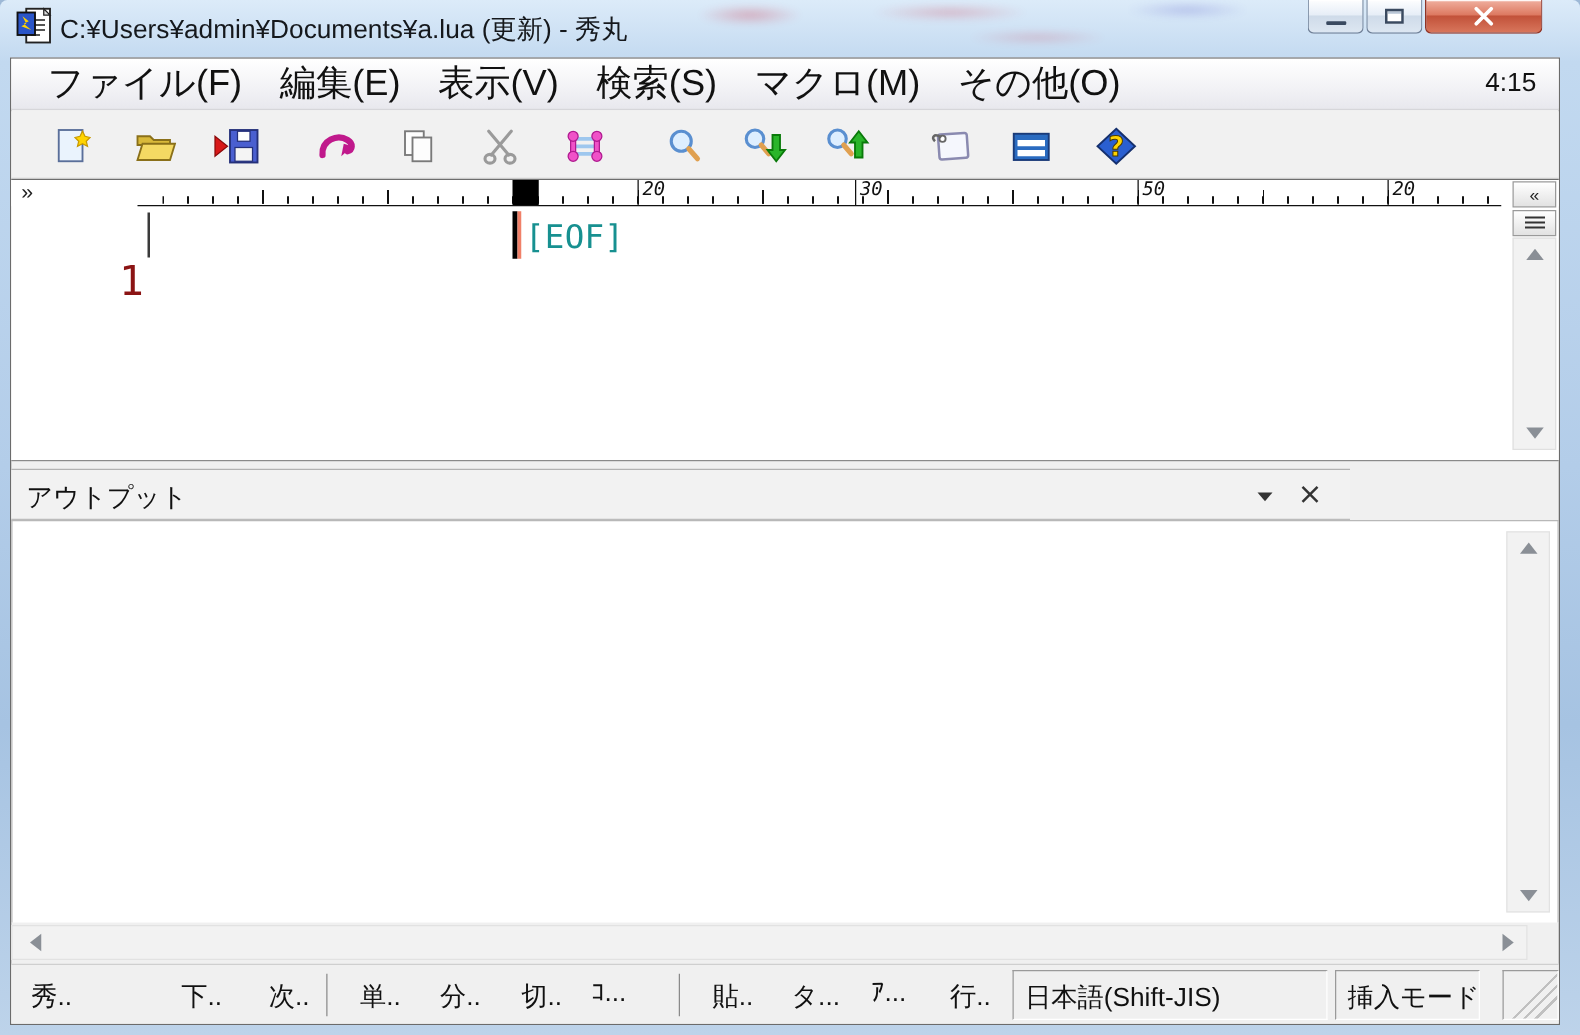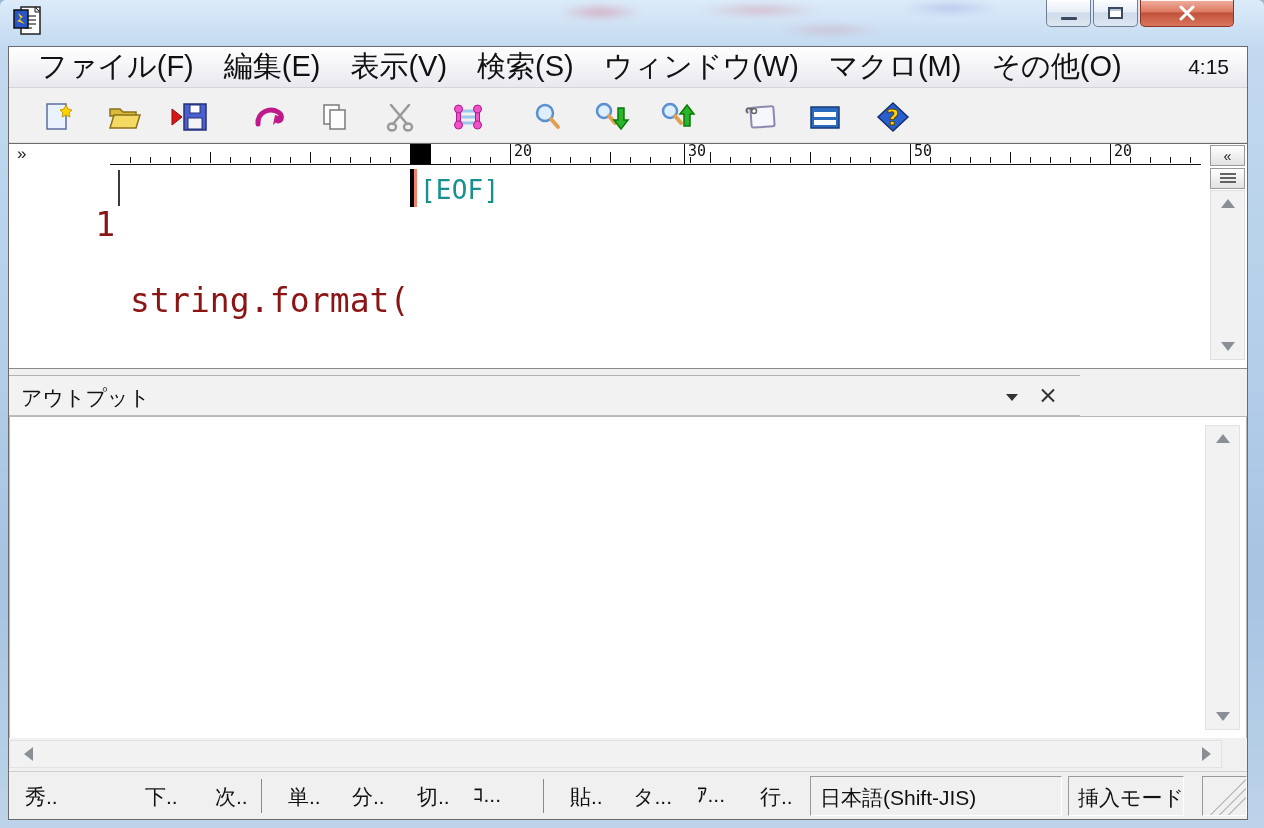--- a/index.html
+++ b/index.html
@@ -39,21 +39,21 @@
   .caret-pos{margin-left:auto;margin-right:18px;font-size:21px;color:#111;}
   
   .toolbar{position:absolute;left:0;top:42px;width:1238px;height:54px;background:#f1f1f1;
            border-bottom:1px solid #e0e0e0;}
   .tbtn{position:absolute;top:9px;width:38px;height:38px;display:flex;align-items:center;justify-content:center;}
   
   .editor{position:absolute;left:0;top:96px;width:1238px;height:226px;background:#fff;
           border-top:1px solid #6e6e6e;border-bottom:1px solid #8a8a8a;}
   .ruler{position:absolute;left:0;top:0;width:1238px;height:21px;background:#fff;}
   .ruler-chevron{position:absolute;left:8px;top:0;font-size:17px;color:#222;line-height:20px;}
-  .ticks{position:absolute;left:121px;right:46px;top:0;height:20px;}
+  .ticks{position:absolute;left:121px;right:46px;top:0;height:20px;font-style:italic;}
   .ticks .small{position:absolute;left:0;right:0;bottom:1px;height:6px;
         background:repeating-linear-gradient(to right,#111 0 1px,transparent 1px 20px);}
   .ticks .mid{position:absolute;left:0;right:0;bottom:1px;height:11px;
         background:repeating-linear-gradient(to right,transparent 0 80px,#111 80px 81px,transparent 81px 100px);}
   .ruler-baseline{position:absolute;left:101px;right:46px;bottom:0;height:1px;background:#111;}
   .ruler-num{position:absolute;top:0;height:20px;border-left:1px solid #111;padding-left:3px;
         font-family:"DejaVu Sans Mono",monospace;font-size:15px;color:#111;line-height:15px;}
   .ruler-marker{position:absolute;left:401px;top:0;width:21px;height:20px;background:#000;}
   .rail-btn{position:absolute;right:2px;width:35px;height:21px;border:1px solid #9a9a9a;
         background:linear-gradient(180deg,#ffffff,#e2e2e2);display:flex;align-items:center;justify-content:center;
@@ -117,20 +117,21 @@
         <g stroke="#555" stroke-width="1.5">
             <line x1="13" y1="12" x2="24" y2="12"></line>
             <line x1="13" y1="16" x2="24" y2="16"></line>
             <line x1="13" y1="20" x2="24" y2="20"></line>
             <line x1="13" y1="24" x2="20" y2="24"></line>
           </g>
         <rect x="2" y="6" width="14" height="18" fill="#2a55c8" stroke="#111" stroke-width="1.5"></rect>
         <path d="M6 9 l5 4 -4 2 6 5 -8 -3 4 -2 z" fill="#ffd400"></path>
       </svg>
     </div>
+    <div class="title-text">C:¥Users¥admin¥Documents¥a.lua (更新) - 秀丸</div>
     <div class="winbtns">
       <div class="wbtn min">
           <div class="glyph-min"></div>
         </div>
       <div class="wbtn max">
           <div class="glyph-max"></div>
         </div>
       <div class="wbtn close">
         <svg width="18" height="16" viewBox="0 0 18 16">
           <path d="M3 2 L15 14 M15 2 L3 14" stroke="#fff" stroke-width="3" stroke-linecap="round"></path>
@@ -139,21 +140,20 @@
     </div>
   </div>
 
   <div class="client">
 
     <div class="menubar">
       <span class="menu-item">ファイル(F)</span>
       <span class="menu-item">編集(E)</span>
       <span class="menu-item">表示(V)</span>
       <span class="menu-item">検索(S)</span>
-      <span class="menu-item">ウィンドウ(W)</span>
       <span class="menu-item">マクロ(M)</span>
       <span class="menu-item">その他(O)</span>
       <span class="caret-pos">4:15</span>
     </div>
 
     <div class="toolbar">
       <div class="tbtn" style="left:29px">
         <svg width="34" height="34" viewBox="0 0 34 34">
           <rect x="7" y="4" width="19" height="25" fill="#eaf3fd" stroke="#5a6f9a" stroke-width="1.5"></rect>
           <path d="M17 3 l9 9 -3 3 -9 -9 z" fill="none"></path>
@@ -278,21 +278,20 @@
             </g>
         </svg>
       </div>
       <div class="vscroll">
         <div class="arr up"></div>
         <div class="arr down"></div>
       </div>
       <div class="textrow">
         <span class="lnum">1</span>
         <span class="lnsep"></span>
-        <span class="code">string.format(</span>
         <span class="caret"></span>
         <span class="caret-accent"></span>
         <span class="eof">[EOF]</span>
       </div>
     </div>
 
     <div class="out-header">
       <span class="out-title">アウトプット</span>
       <div class="out-drop"></div>
       <div class="out-close"></div>

